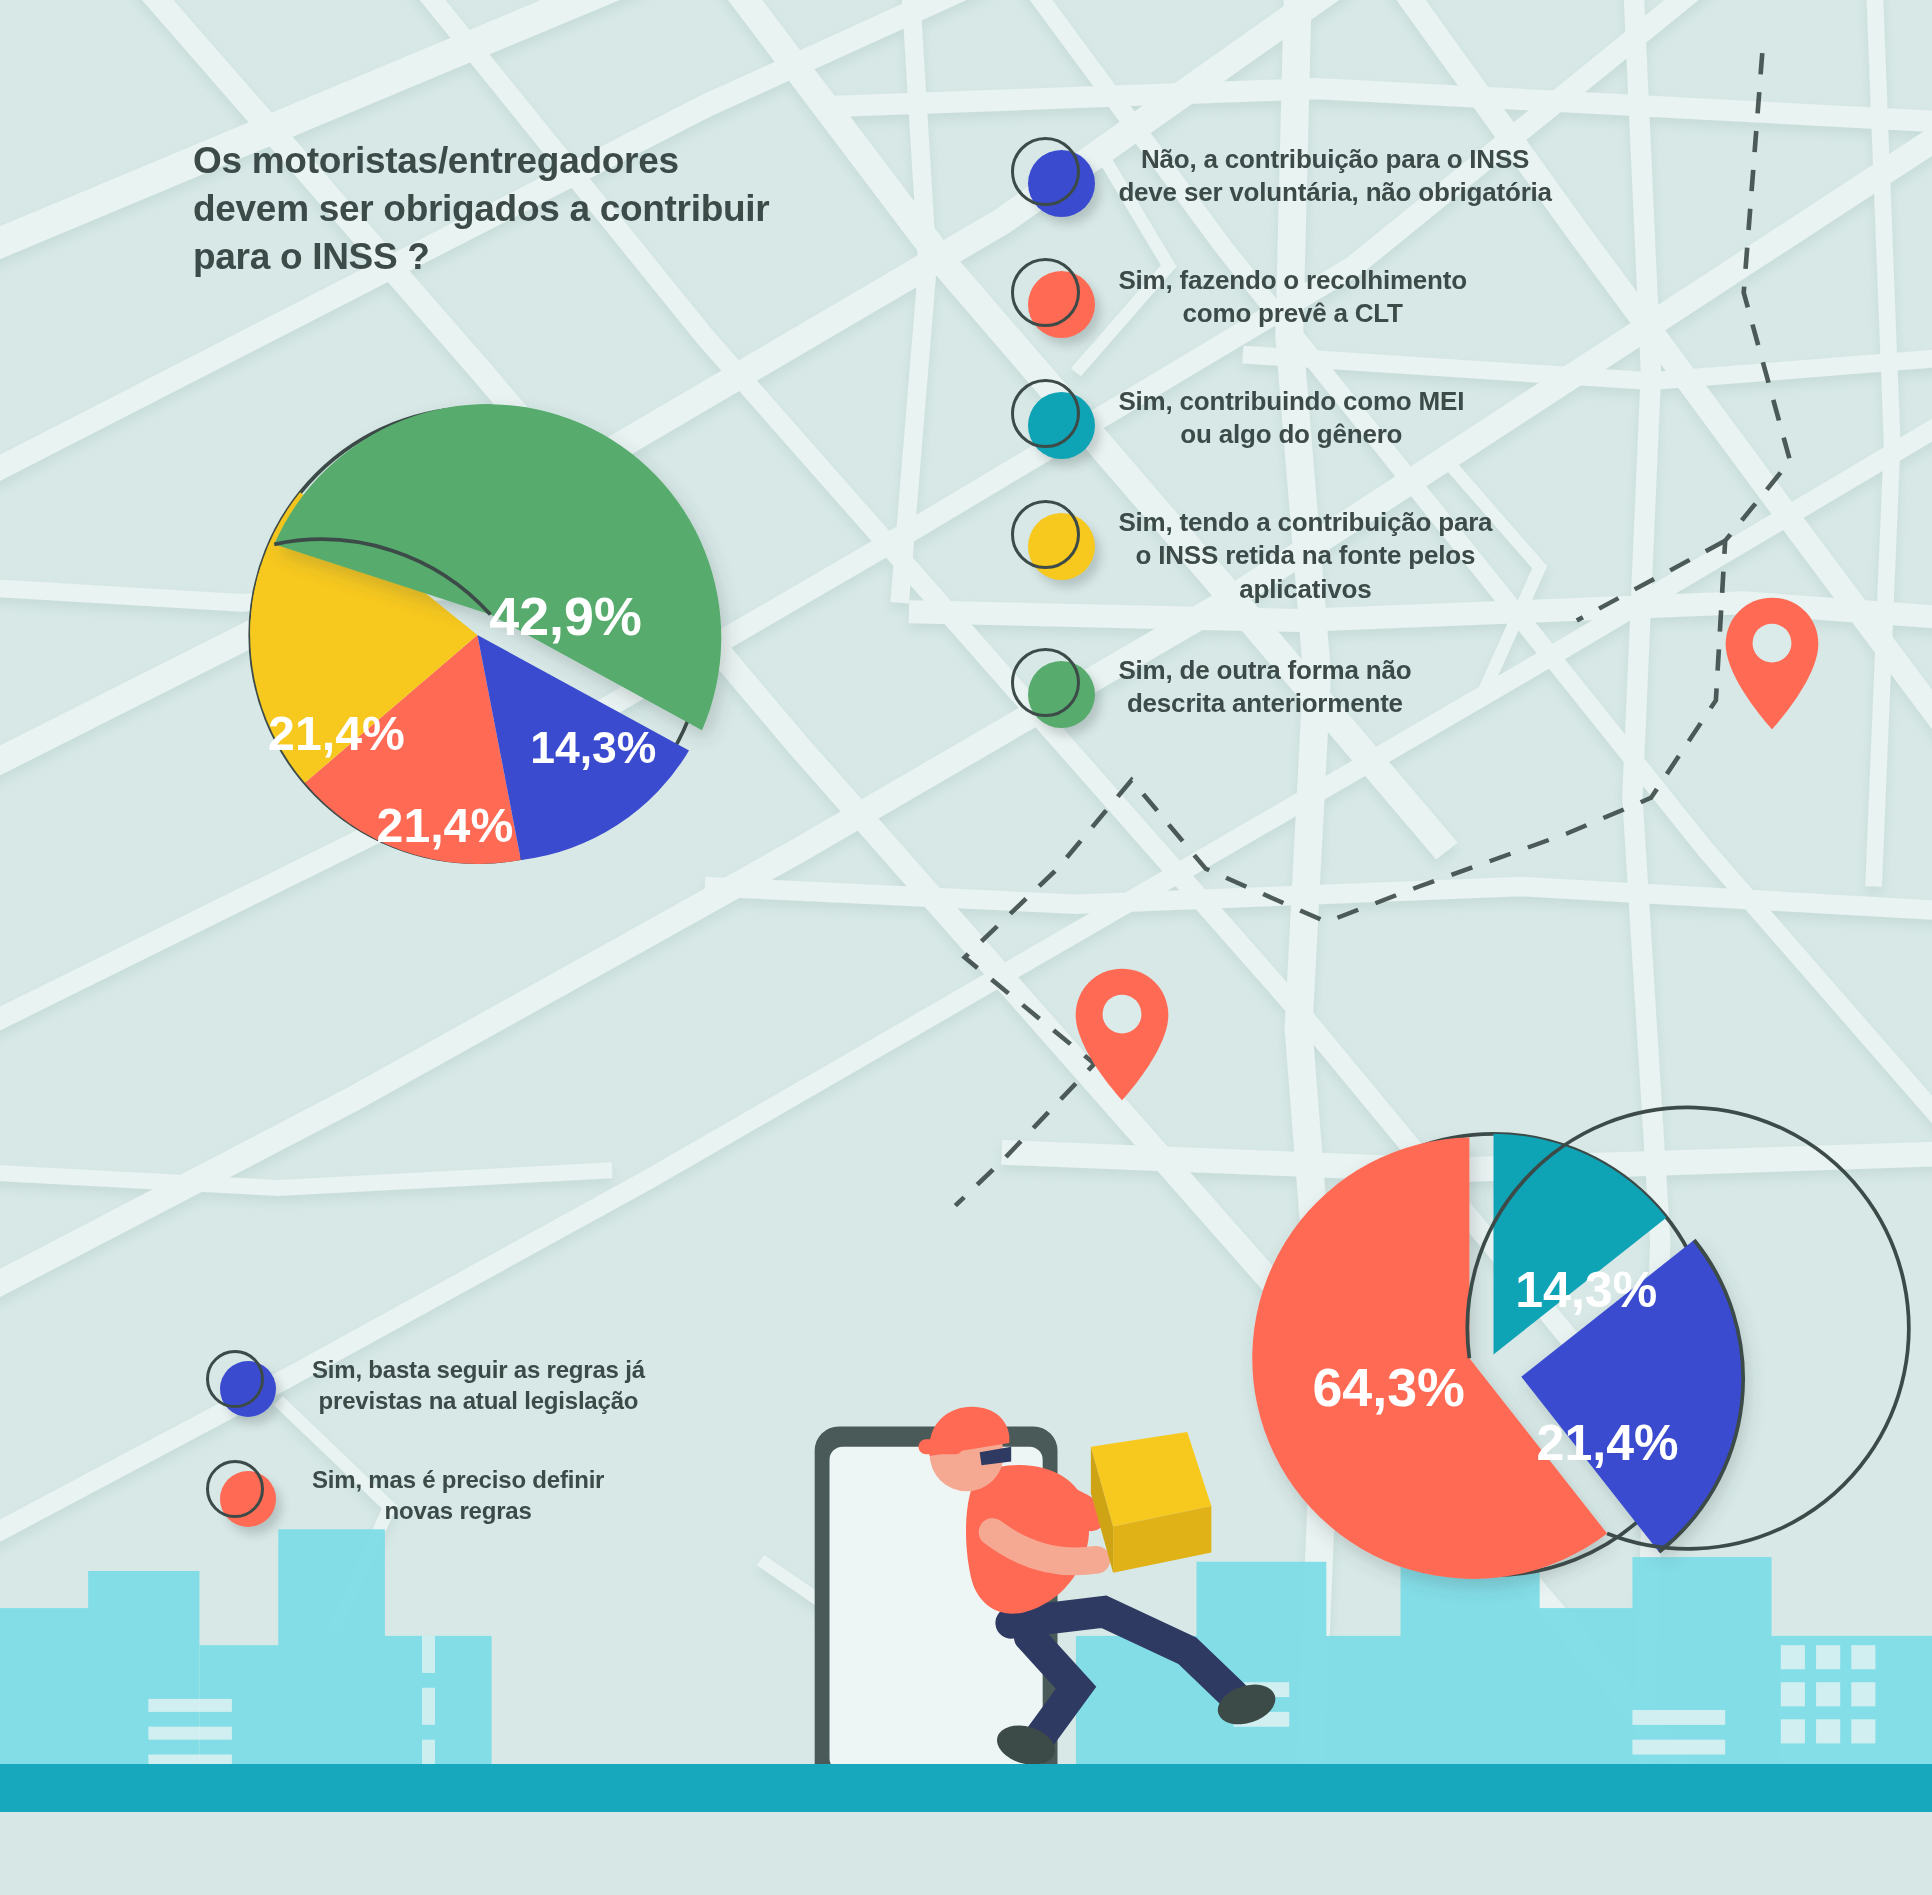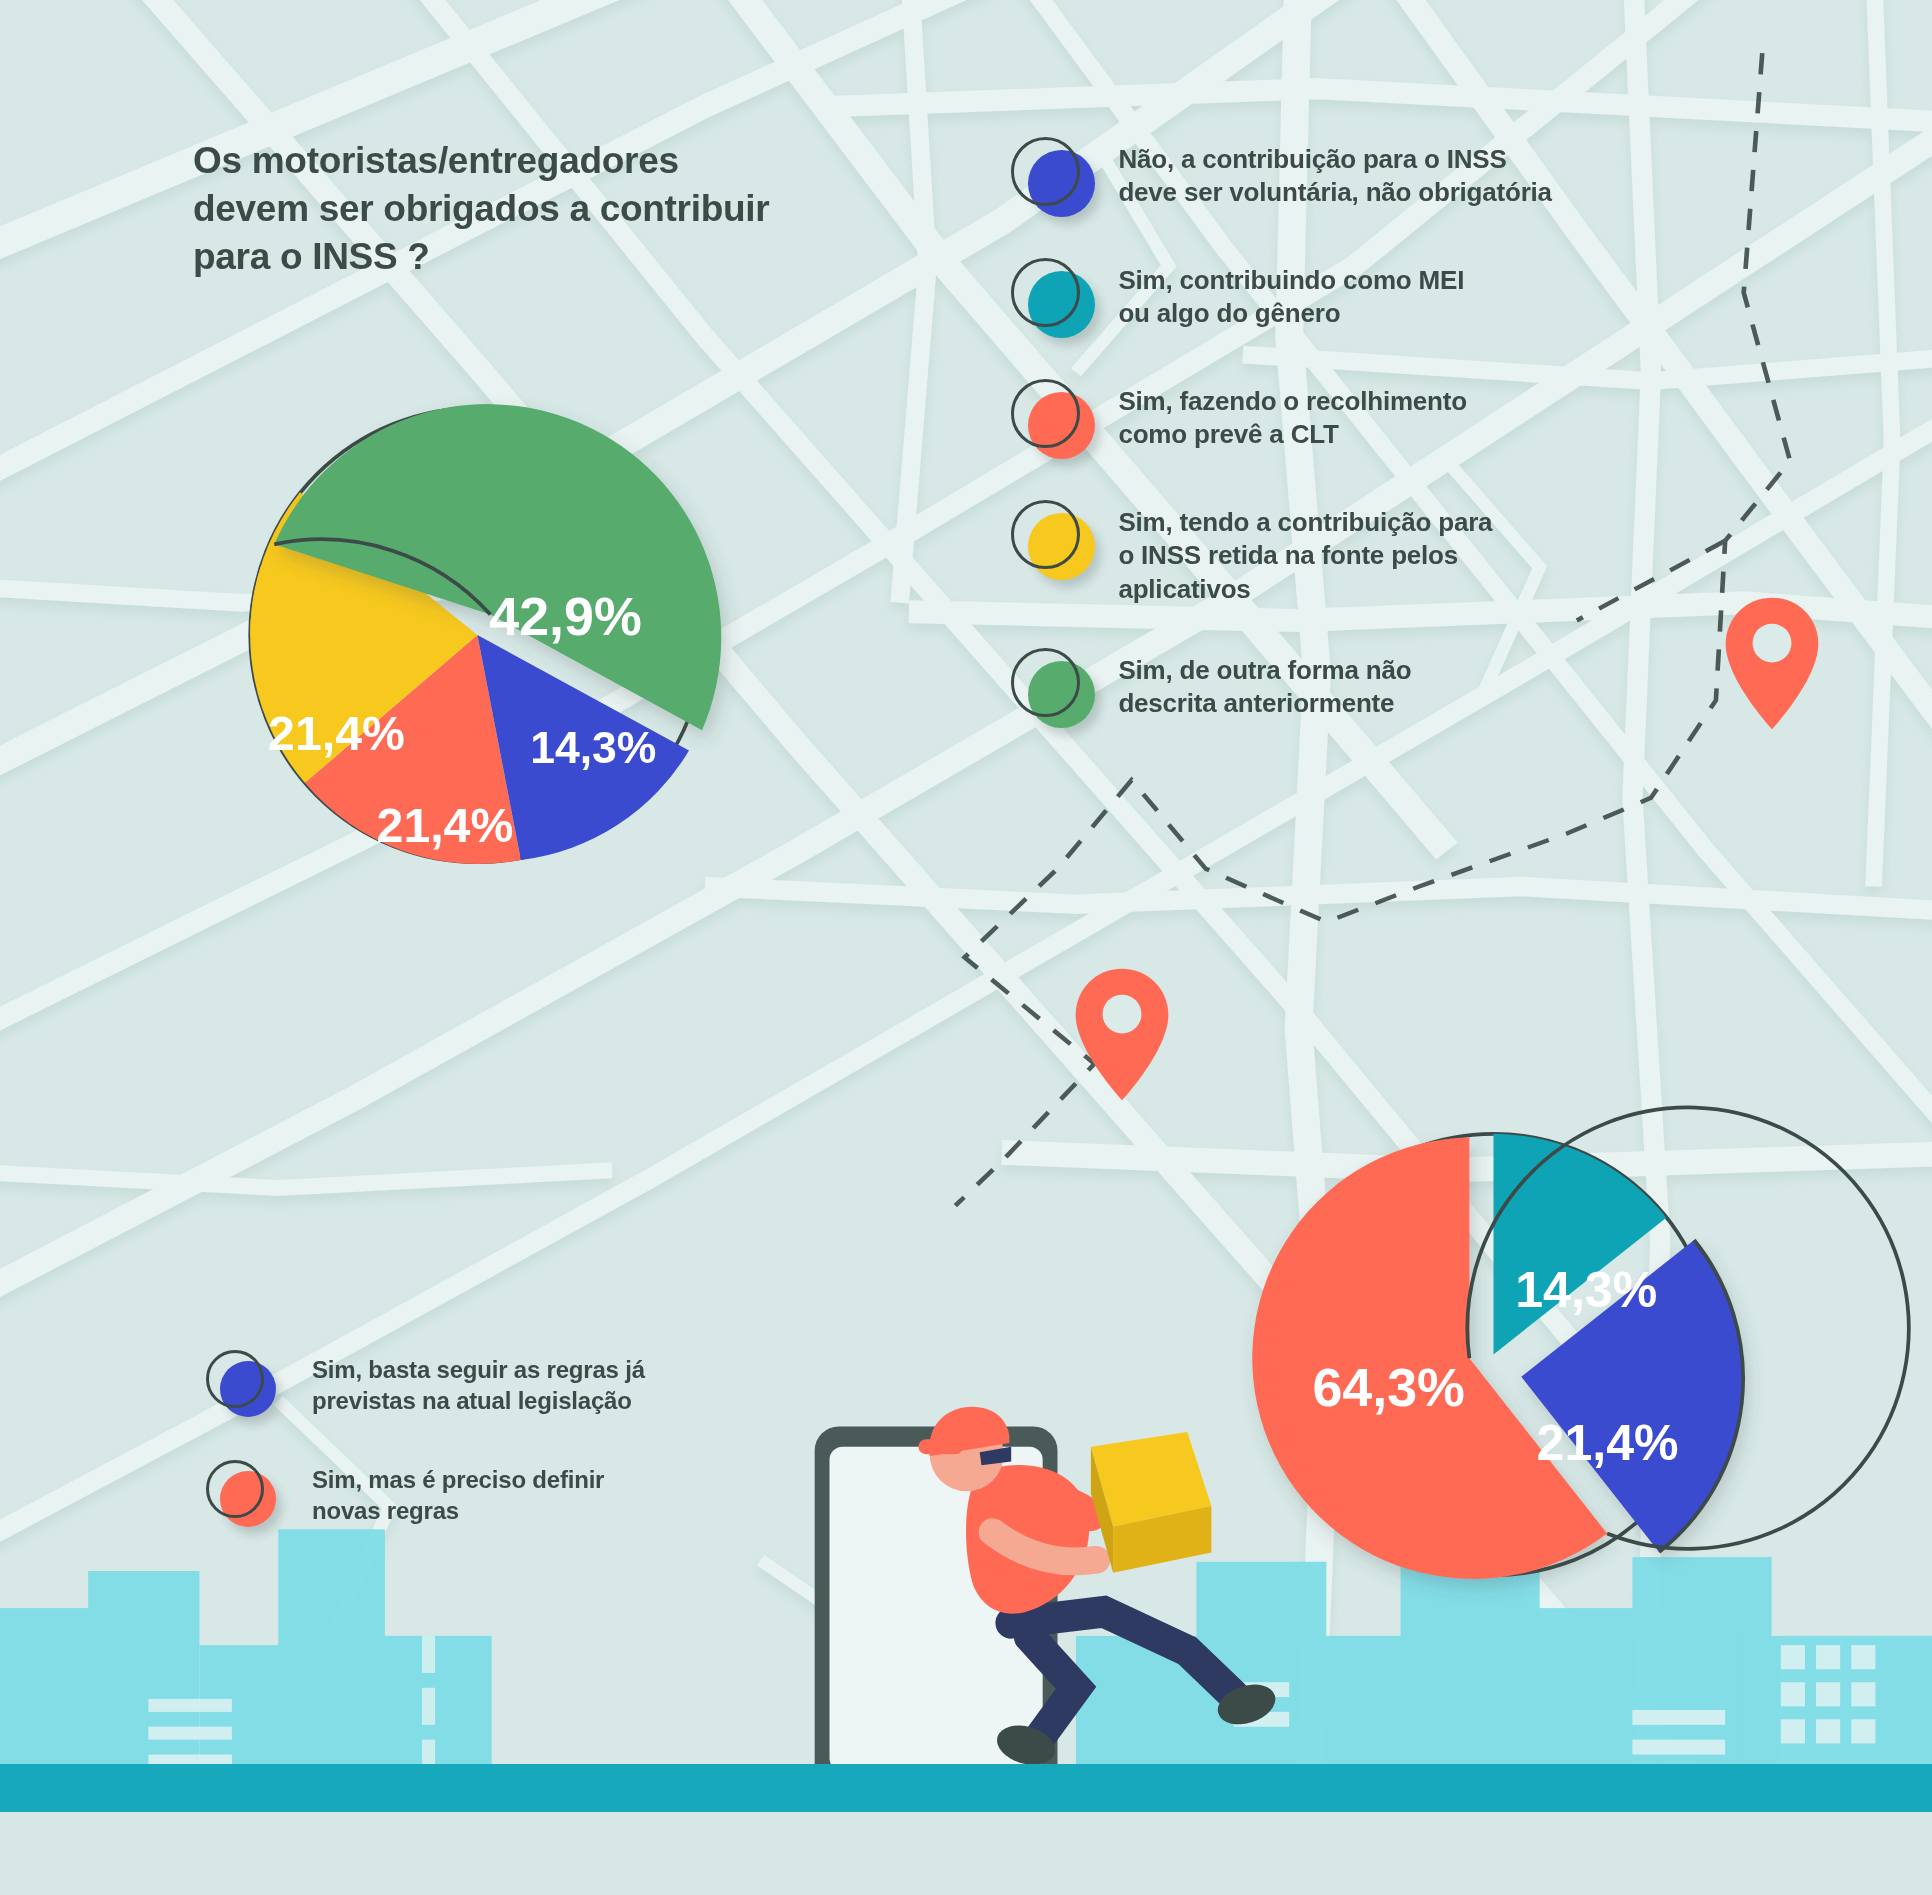--- a/index.html
+++ b/index.html
@@ -37,21 +37,21 @@
     color:#3c4a48;
     font-weight:bold;
     line-height:1.30;
     letter-spacing:-0.3px;
     white-space:pre-line;
   }
   #title1 { left:193px; top:137px; font-size:37px; width:733px; }
   #title2 { left:134px; top:1162px; font-size:37px; width:770px; }
 
   
-  .legend { position:absolute; }
+  .legend { position:absolute;text-align:center; }
   .legend-item { position:relative; display:flex; align-items:flex-start; }
   .marker {
     position:relative; flex:0 0 auto;
   }
   .marker .dot {
     position:absolute; border-radius:50%;
     box-shadow: 5.6px 7.4px 9.3px rgba(60,74,72,0.22);
   }
   .marker .ring {
     position:absolute; border-radius:50%;
@@ -220,34 +220,34 @@
       <span class="marker">
         <span class="dot" style="background:#3a4bd0"></span>
         <span class="ring"></span>
       </span>
       <span class="legend-label">Não, a contribuição para o INSS
 deve ser voluntária, não obrigatória</span>
     </div>
 
     <div class="legend-item">
       <span class="marker">
+        <span class="dot" style="background:#ff6a55"></span>
+        <span class="ring"></span>
+      </span>
+      <span class="legend-label">Sim, fazendo o recolhimento
+como prevê a CLT</span>
+    </div>
+
+    <div class="legend-item">
+      <span class="marker">
         <span class="dot" style="background:#0fa3b6"></span>
         <span class="ring"></span>
       </span>
       <span class="legend-label">Sim, contribuindo como MEI
 ou algo do gênero</span>
-    </div>
-
-    <div class="legend-item">
-      <span class="marker">
-        <span class="dot" style="background:#ff6a55"></span>
-        <span class="ring"></span>
-      </span>
-      <span class="legend-label">Sim, fazendo o recolhimento
-como prevê a CLT</span>
     </div>
 
     <div class="legend-item">
       <span class="marker">
         <span class="dot" style="background:#f7c81e"></span>
         <span class="ring"></span>
       </span>
       <span class="legend-label">Sim, tendo a contribuição para
 o INSS retida na fonte pelos
 aplicativos</span>

